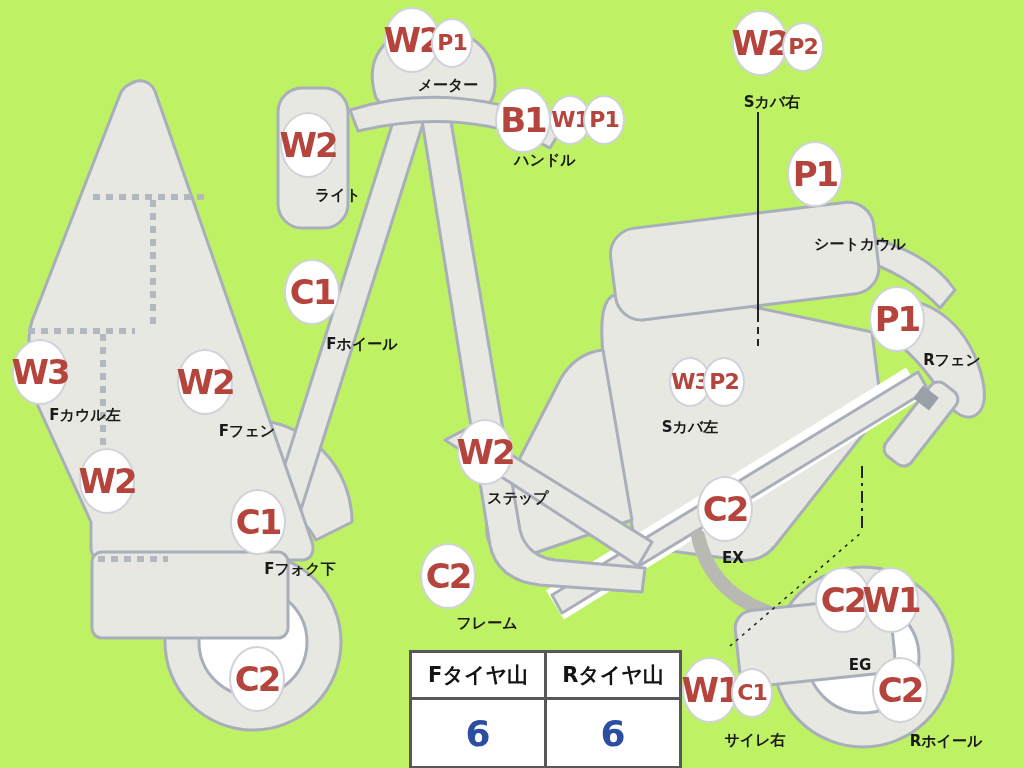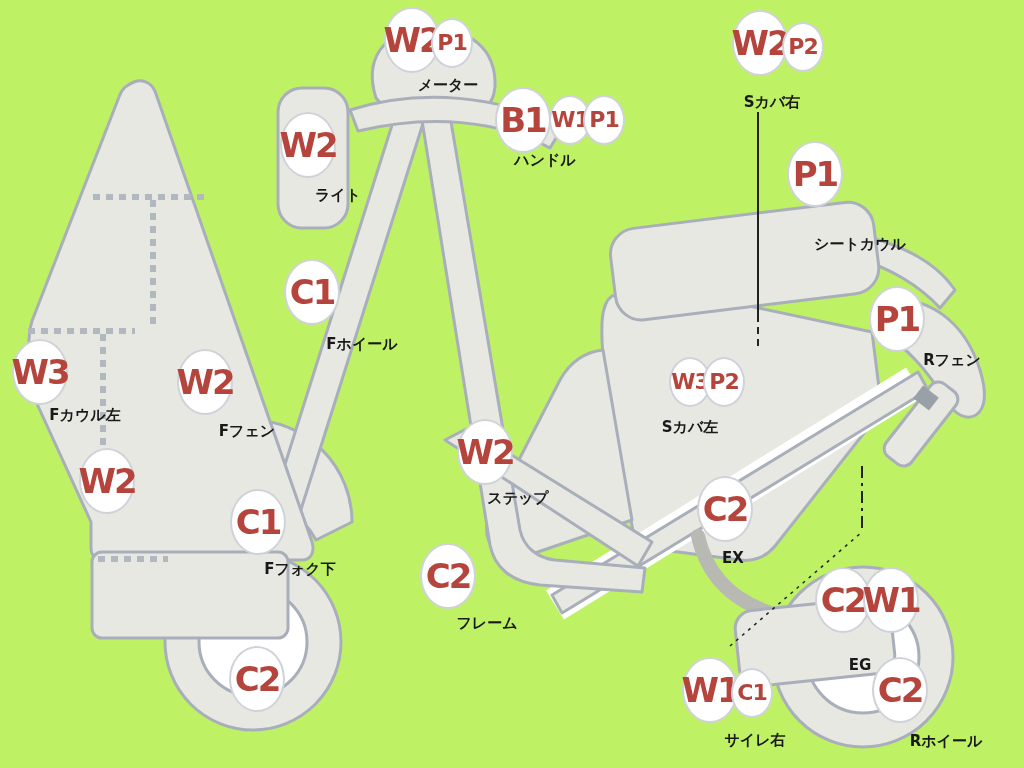--- a/index.html
+++ b/index.html
@@ -141,14 +141,26 @@
       <div class="badge large" style="left: 891px; top: 600px;">W1</div>
       <div class="part-label" style="left: 860px; top: 665px;">EG</div>
       <div class="badge large" style="left: 257px; top: 679px;">C2</div>
       <div class="badge large" style="left: 710px; top: 690px;">W1</div>
       <div class="badge small" style="left: 752px; top: 693px;">C1</div>
       <div class="part-label" style="left: 755px; top: 740px;">サイレ右</div>
       <div class="badge large" style="left: 900px; top: 690px;">C2</div>
       <div class="part-label" style="left: 946px; top: 741px;">Rホイール</div>
     </div>
 
+  <table id="tire-table">
+    <tbody>
+      <tr>
+        <td class="hdr">Fタイヤ山</td>
+        <td class="hdr">Rタイヤ山</td>
+      </tr>
+      <tr>
+        <td class="val">6</td>
+        <td class="val">6</td>
+      </tr>
+    </tbody>
+  </table>
 
 </div>
 
 </body></html>

